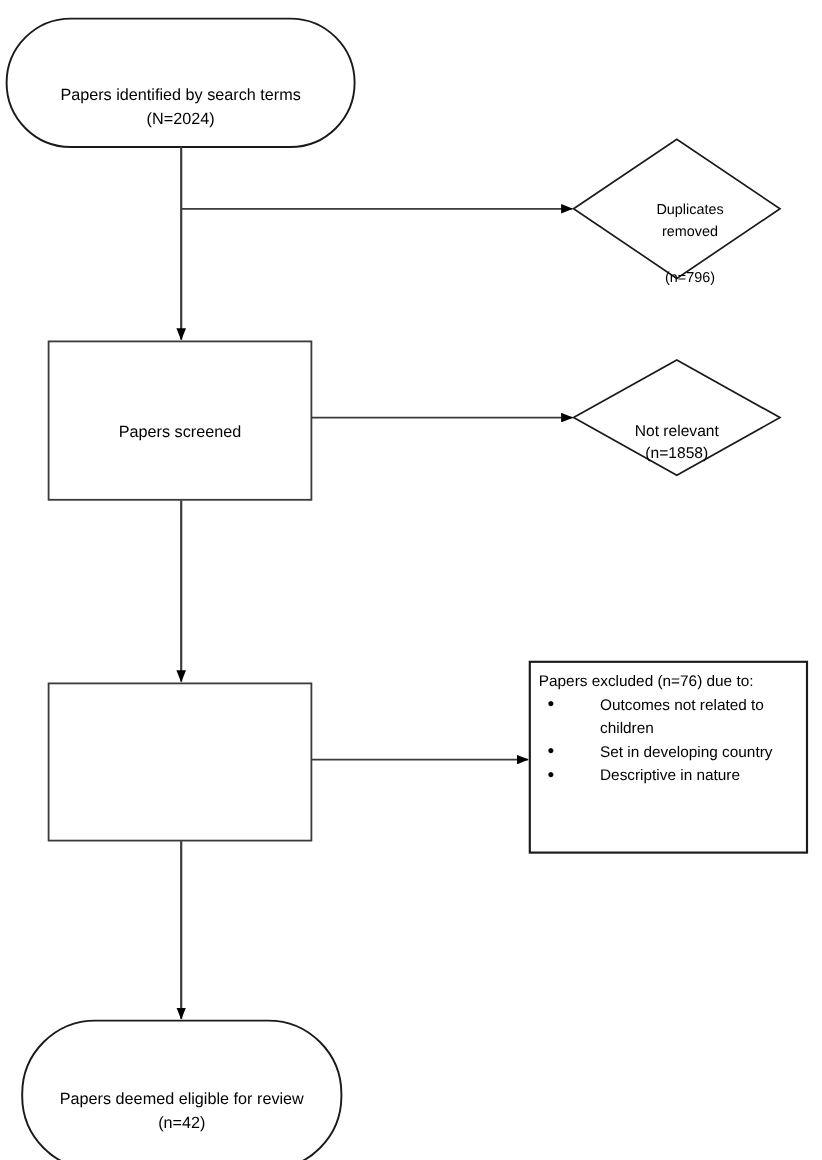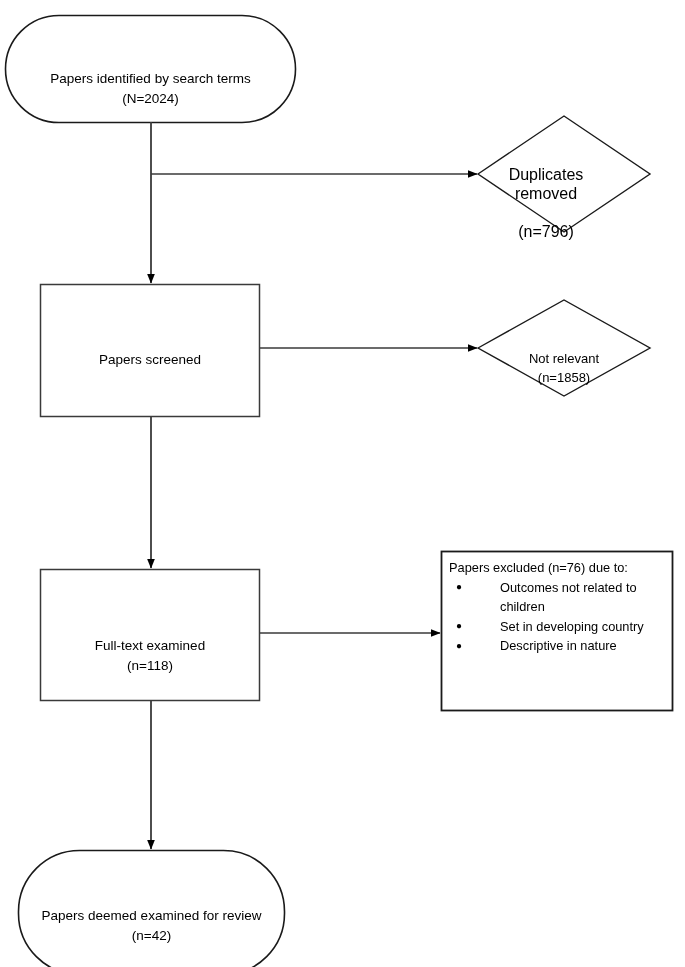--- a/index.html
+++ b/index.html
@@ -48,22 +48,22 @@
   }
   
   #label-screened {
     left: 40px; top: 318px; width: 220px;
   }
   #label-fulltext {
     left: 40px; top: 604px; width: 220px;
   }
   
   #label-duplicates {
-    left: 475px; top: 134px; width: 142px;
-    font-size: 16px; line-height: 19px;
+    left: 504px; top: 134px; width: 142px;
+    font-size: 12px; line-height: 19px;
   }
   #label-notrelevant {
     left: 493px; top: 318px; width: 142px;
     font-size: 13px; line-height: 19px;
   }
   
   #excluded-box-content {
     position: absolute;
     left: 443px;
     top: 541px;
@@ -151,32 +151,28 @@
 
   <div class="node-label" id="label-screened">
     <span>Papers screened</span>
   </div>
 
   <div class="node-label" id="label-notrelevant">
     <span>Not relevant</span>
     <span class="sub">(n=1858)</span>
   </div>
 
-  <div class="node-label" id="label-fulltext">
-    <span>Full-text examined</span>
-    <span class="sub">(n=118)</span>
-  </div>
 
   <div id="excluded-box-content">
     <span class="excl-title">Papers excluded (n=76) due to:</span>
     <ul id="excluded-bullets">
         <li>Outcomes not related to children</li>
         <li>Set in developing country</li>
         <li>Descriptive in nature</li>
       </ul>
   </div>
 
   <div class="node-label" id="label-eligible">
-    <span>Papers deemed examined for review</span>
+    <span>Papers deemed eligible for review</span>
     <span class="sub">(n=42)</span>
   </div>
 
 </div>
 
 </body></html>

